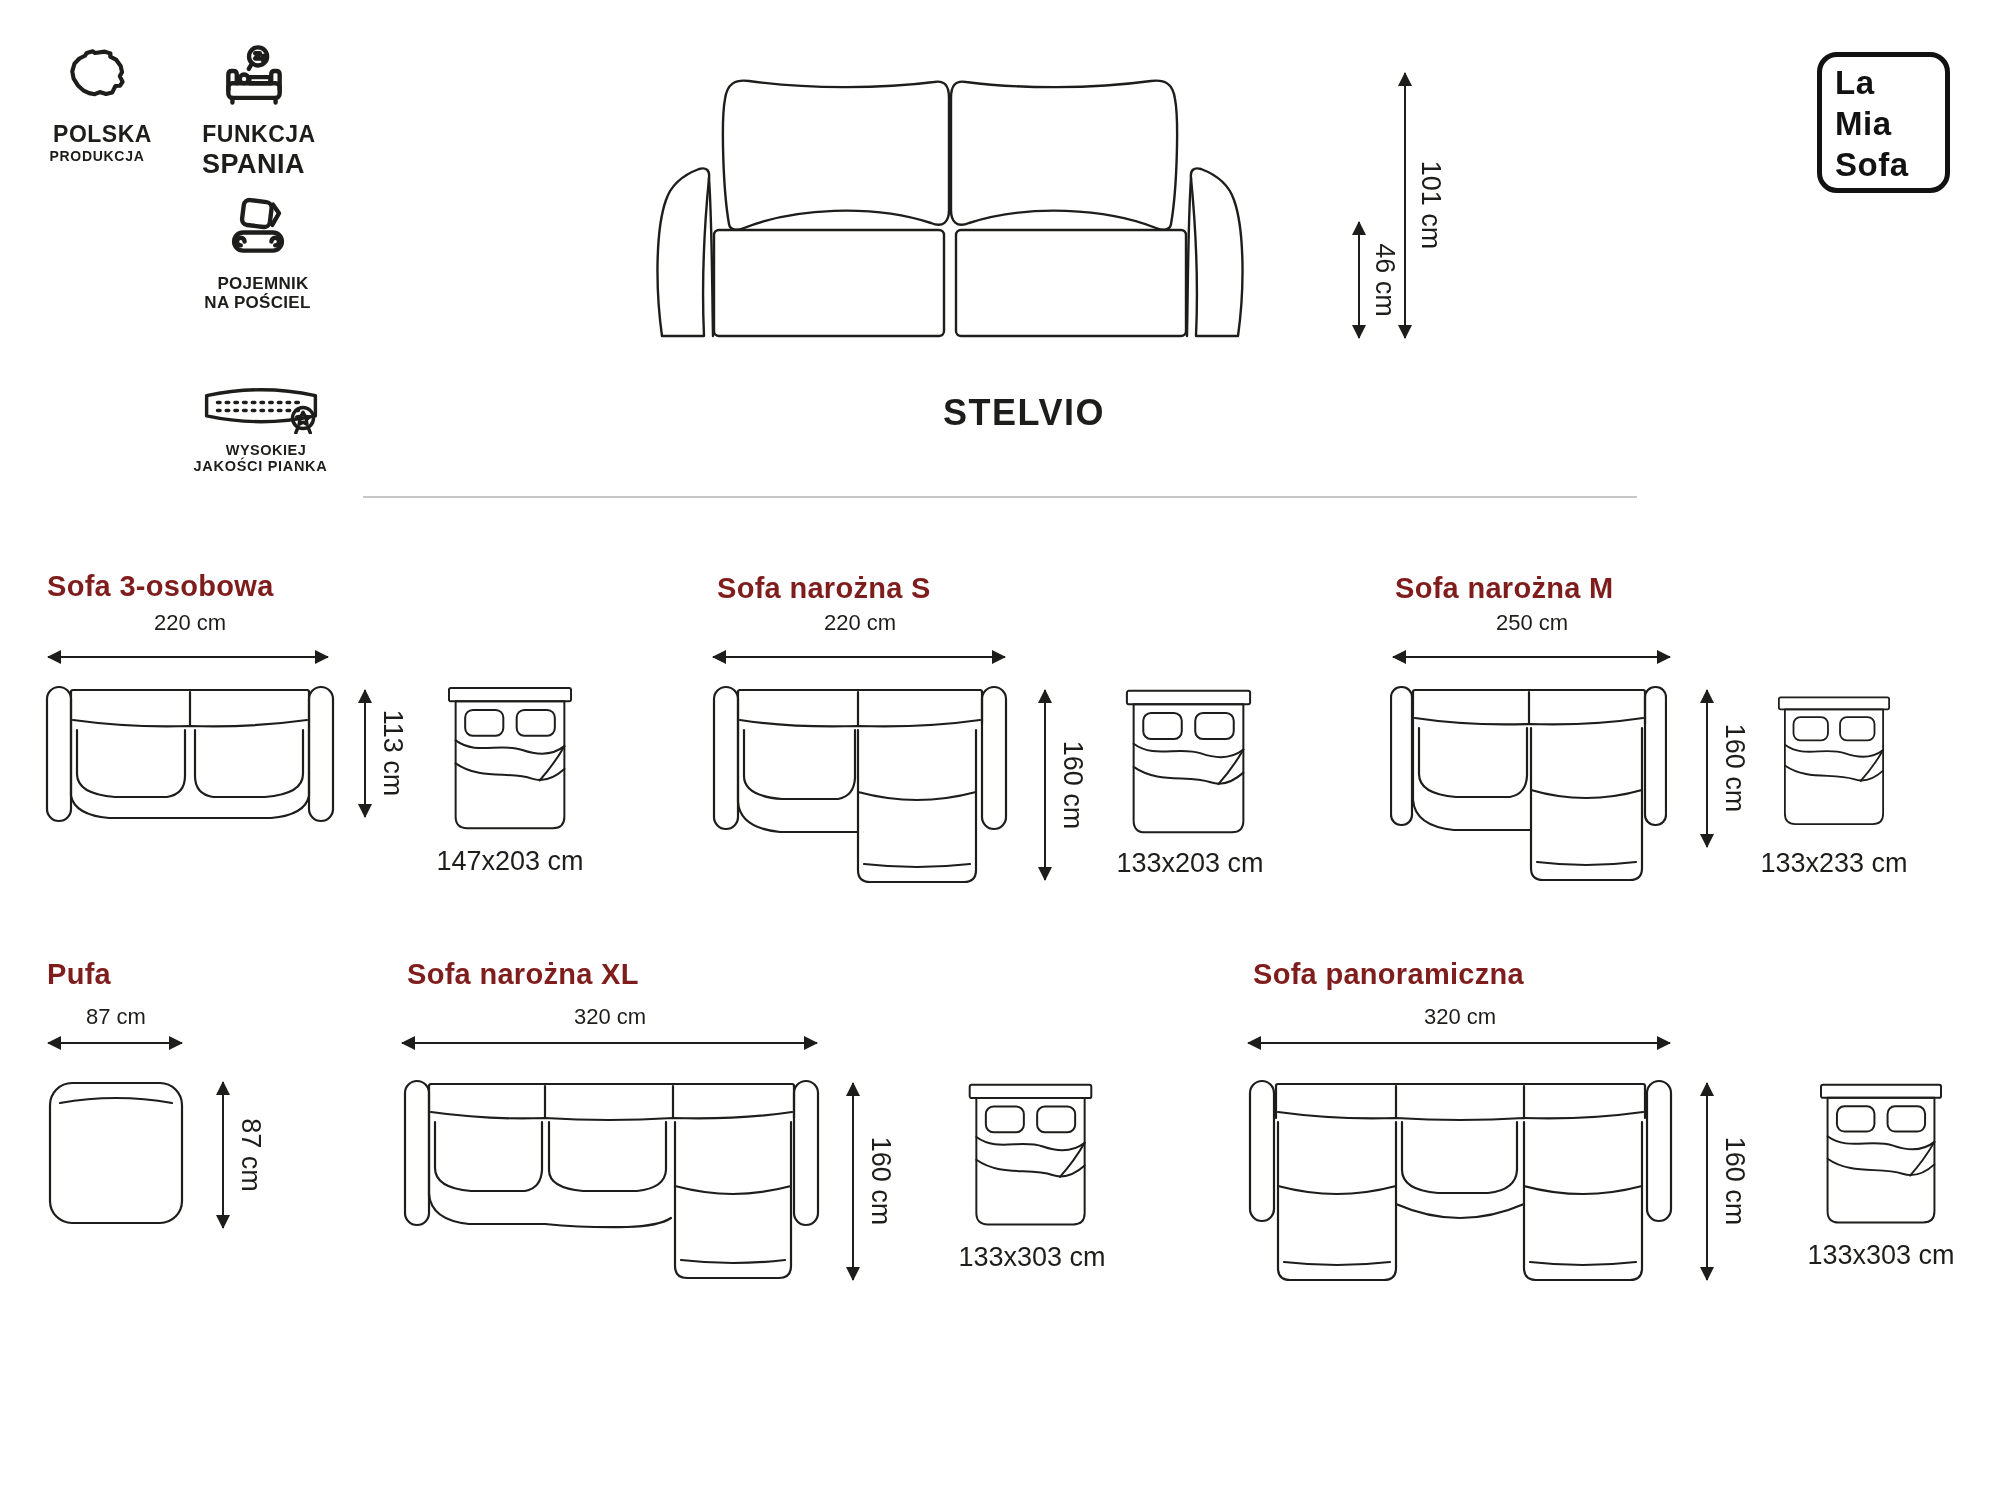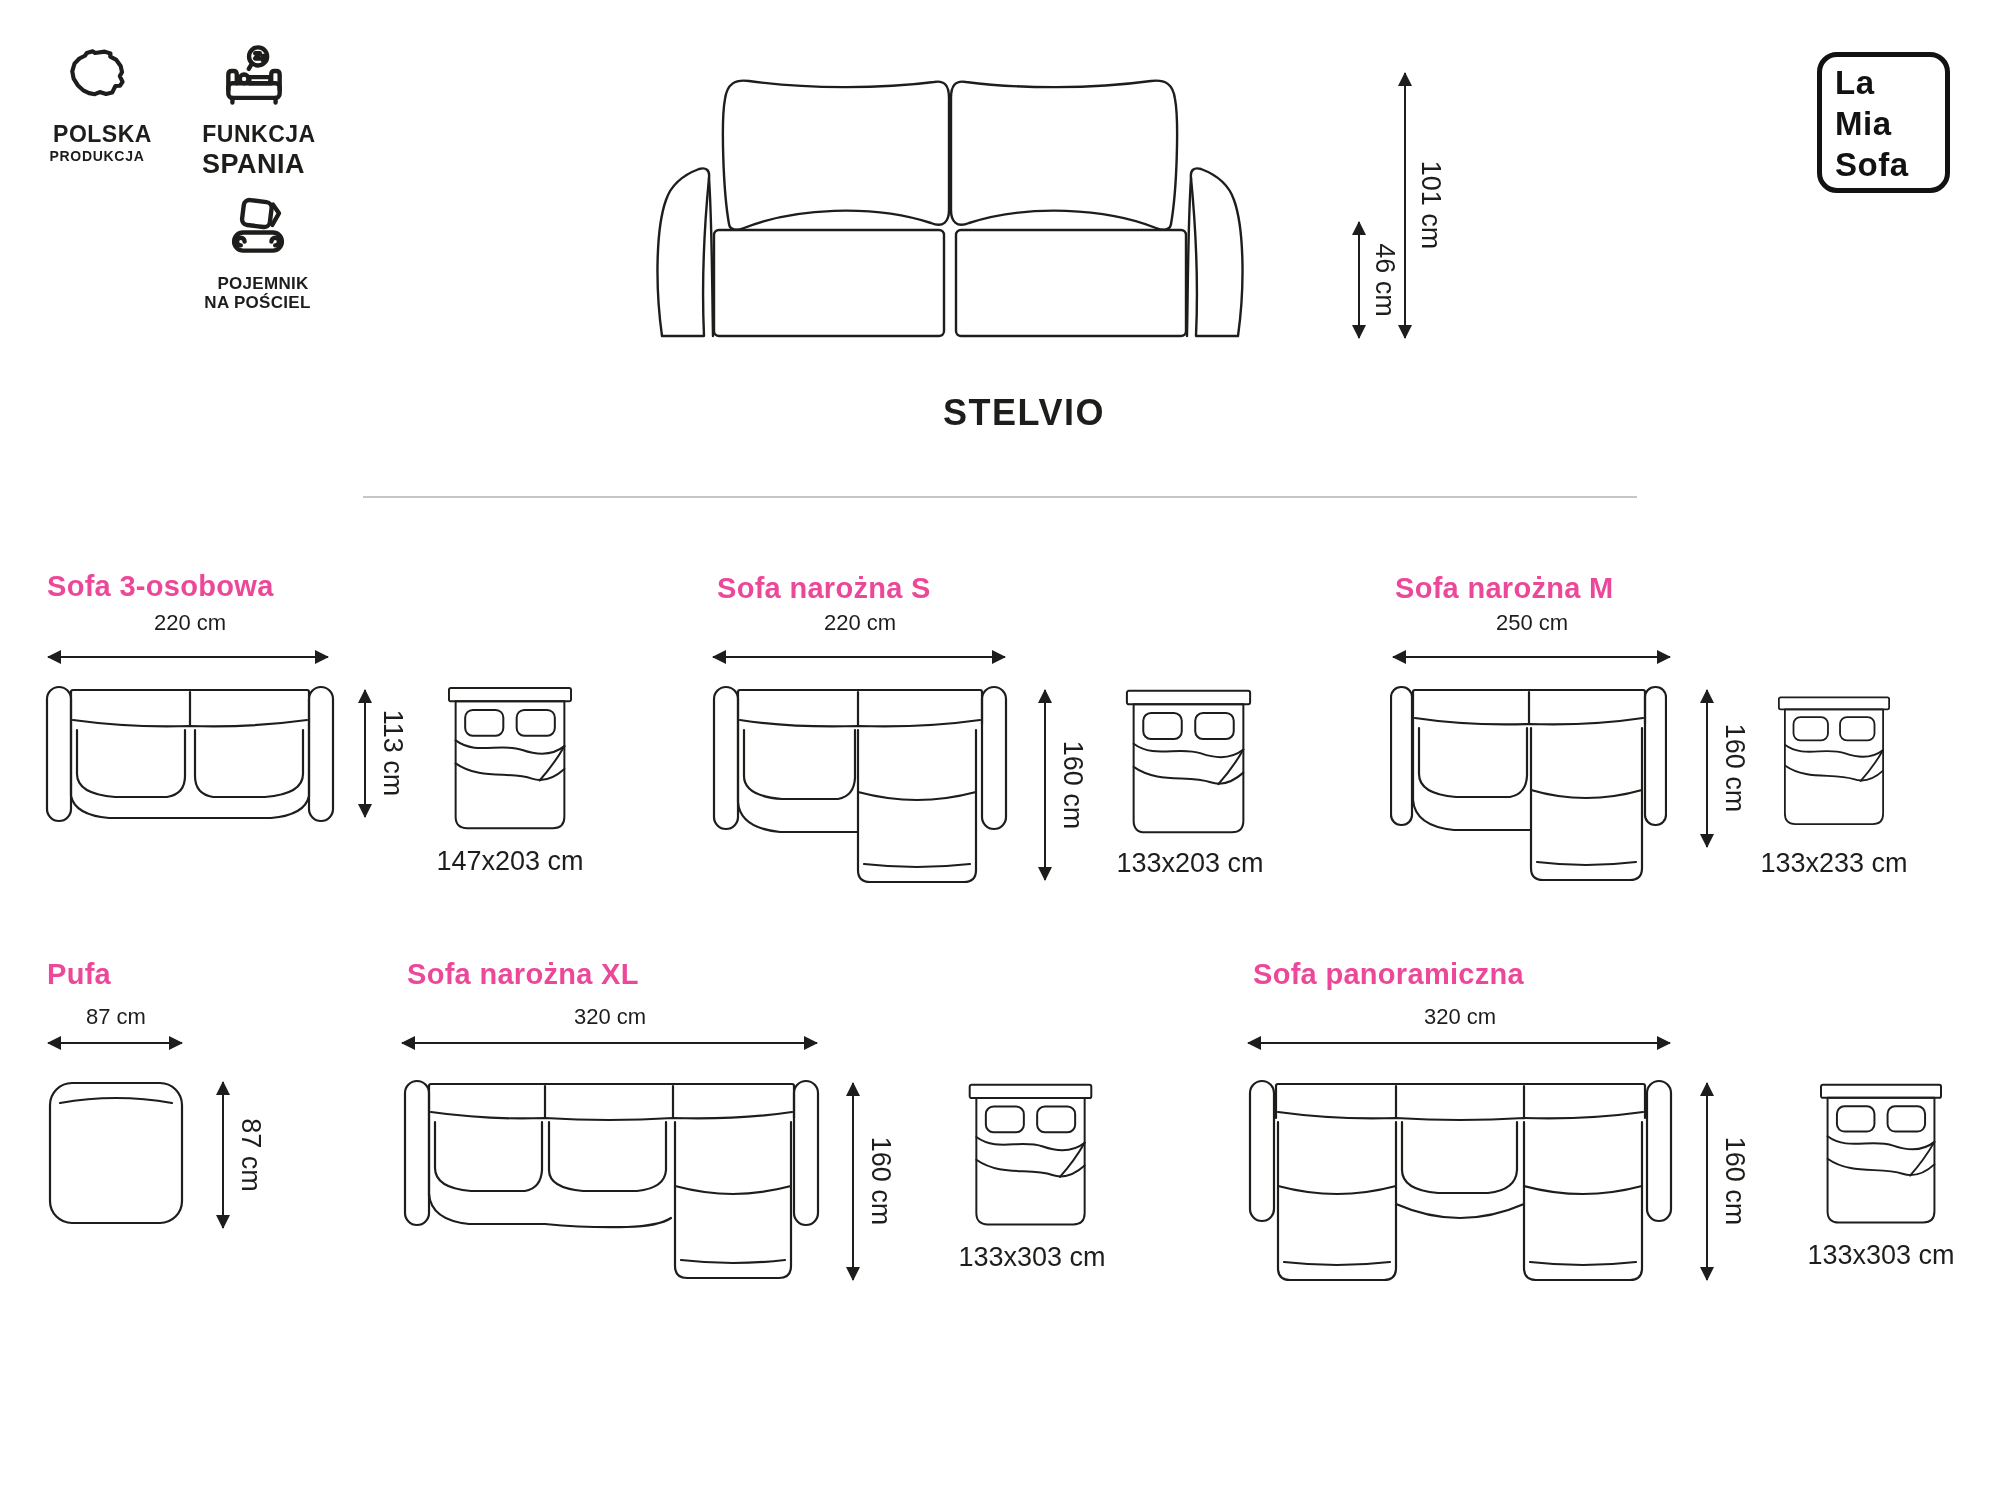--- a/index.html
+++ b/index.html
@@ -22,21 +22,21 @@
   
   .logo{position:absolute;left:1817px;top:52px;width:133px;height:141px;border:5px solid #121212;
         border-radius:20px;box-sizing:border-box;padding:5px 0 0 13px;background:#fff;}
   .logo div{font-size:33px;line-height:41px;font-weight:800;color:#121212;letter-spacing:.5px;}
 
   .title{position:absolute;left:1000px;top:392px;transform:translateX(-50%);
          font-size:36px;font-weight:700;letter-spacing:1.5px;margin-left:24px;}
 
   .divider{position:absolute;left:363px;top:496px;width:1274px;height:2px;background:#c6c6c6;}
 
-  .variant-title{position:absolute;font-size:29px;font-weight:600;color:#ec4899;letter-spacing:.3px;}
+  .variant-title{position:absolute;font-size:29px;font-weight:600;color:#7f1d1d;letter-spacing:.3px;}
 
   .hlabel{position:absolute;transform:translateX(-50%);font-size:22px;white-space:nowrap;}
   .vlabel{position:absolute;transform:translate(-50%,-50%) rotate(90deg);font-size:27px;white-space:nowrap;}
   .bed-label{position:absolute;transform:translateX(-50%);font-size:27px;white-space:nowrap;}
 
   .harrow{position:absolute;height:2px;background:#1d1d1b;}
   .harrow:before,.harrow:after{content:"";position:absolute;top:-6px;width:0;height:0;
       border-top:7px solid transparent;border-bottom:7px solid transparent;}
   .harrow:before{left:-1px;border-right:14px solid #1d1d1b;}
   .harrow:after{right:-1px;border-left:14px solid #1d1d1b;}
@@ -85,20 +85,32 @@
       <path d="M17.1,3.6 L19.2,6.6 L16.9,10.6"></path>
       <rect x="3.8" y="13.2" width="16.4" height="6.2" rx="3.1"></rect>
       <path d="M7.4,16.3 a1.3,1.3 0 1 0 -1.3,1.3"></path>
       <path d="M16.6,16.3 a1.3,1.3 0 1 1 1.3,1.3"></path>
     </svg>
     <div class="l1">POJEMNIK</div>
     <div class="l2">NA POŚCIEL</div>
   </div>
 
 
+  <div class="feature f7" style="left:178px;top:376px;width:165px;">
+    <svg width="128" height="58" viewBox="0 0 34 16" class="draw" stroke-width="0.95">
+      <path d="M2,5.4 Q17,2.2 32,5.4 L32,11 Q17,14.2 2,11 Z"></path>
+      <line x1="5" y1="7.3" x2="28" y2="7.3" stroke-dasharray="0.7 1.7"></line>
+      <line x1="5" y1="9.5" x2="28" y2="9.5" stroke-dasharray="0.7 1.7"></line>
+      <circle cx="28.6" cy="11.6" r="2.9"></circle>
+      <path d="M28.6,10 l0.55,1.1 1.2,0.17 -0.87,0.85 0.2,1.2 -1.08,-0.57 -1.08,0.57 0.2,-1.2 -0.87,-0.85 1.2,-0.17 Z"></path>
+      <path d="M27.2,14.2 L26.6,15.7 M30,14.2 L30.6,15.7"></path>
+    </svg>
+    <div class="l1">WYSOKIEJ</div>
+    <div class="l2">JAKOŚCI PIANKA</div>
+  </div>
 
   <svg class="abs draw" style="left:650px;top:72px;" width="600" height="266" viewBox="0 0 600 266" stroke-width="2.4">
     <path d="M79,152 C73,118 71,48 75,27 C77,12 85,7 99,9 C158,17 230,17 284,10 C295,8 299,14 299,26 L299,138 C299,150 293,156 281,151 C222,132 144,136 94,156 C86,159 80,158 79,152 Z"></path>
     <g transform="translate(600,0) scale(-1,1)">
       <path d="M79,152 C73,118 71,48 75,27 C77,12 85,7 99,9 C158,17 230,17 284,10 C295,8 299,14 299,26 L299,138 C299,150 293,156 281,151 C222,132 144,136 94,156 C86,159 80,158 79,152 Z"></path>
       <path d="M12,264 C5,214 6,156 16,128 C21,113 33,103 49,97 C56,95 60,98 59,106 C53,168 52,220 54,264 Z"></path>
       <path d="M59,106 C62,150 62,210 63,264"></path>
     </g>
     <path d="M12,264 C5,214 6,156 16,128 C21,113 33,103 49,97 C56,95 60,98 59,106 C53,168 52,220 54,264 Z"></path>
     <path d="M59,106 C62,150 62,210 63,264"></path>

